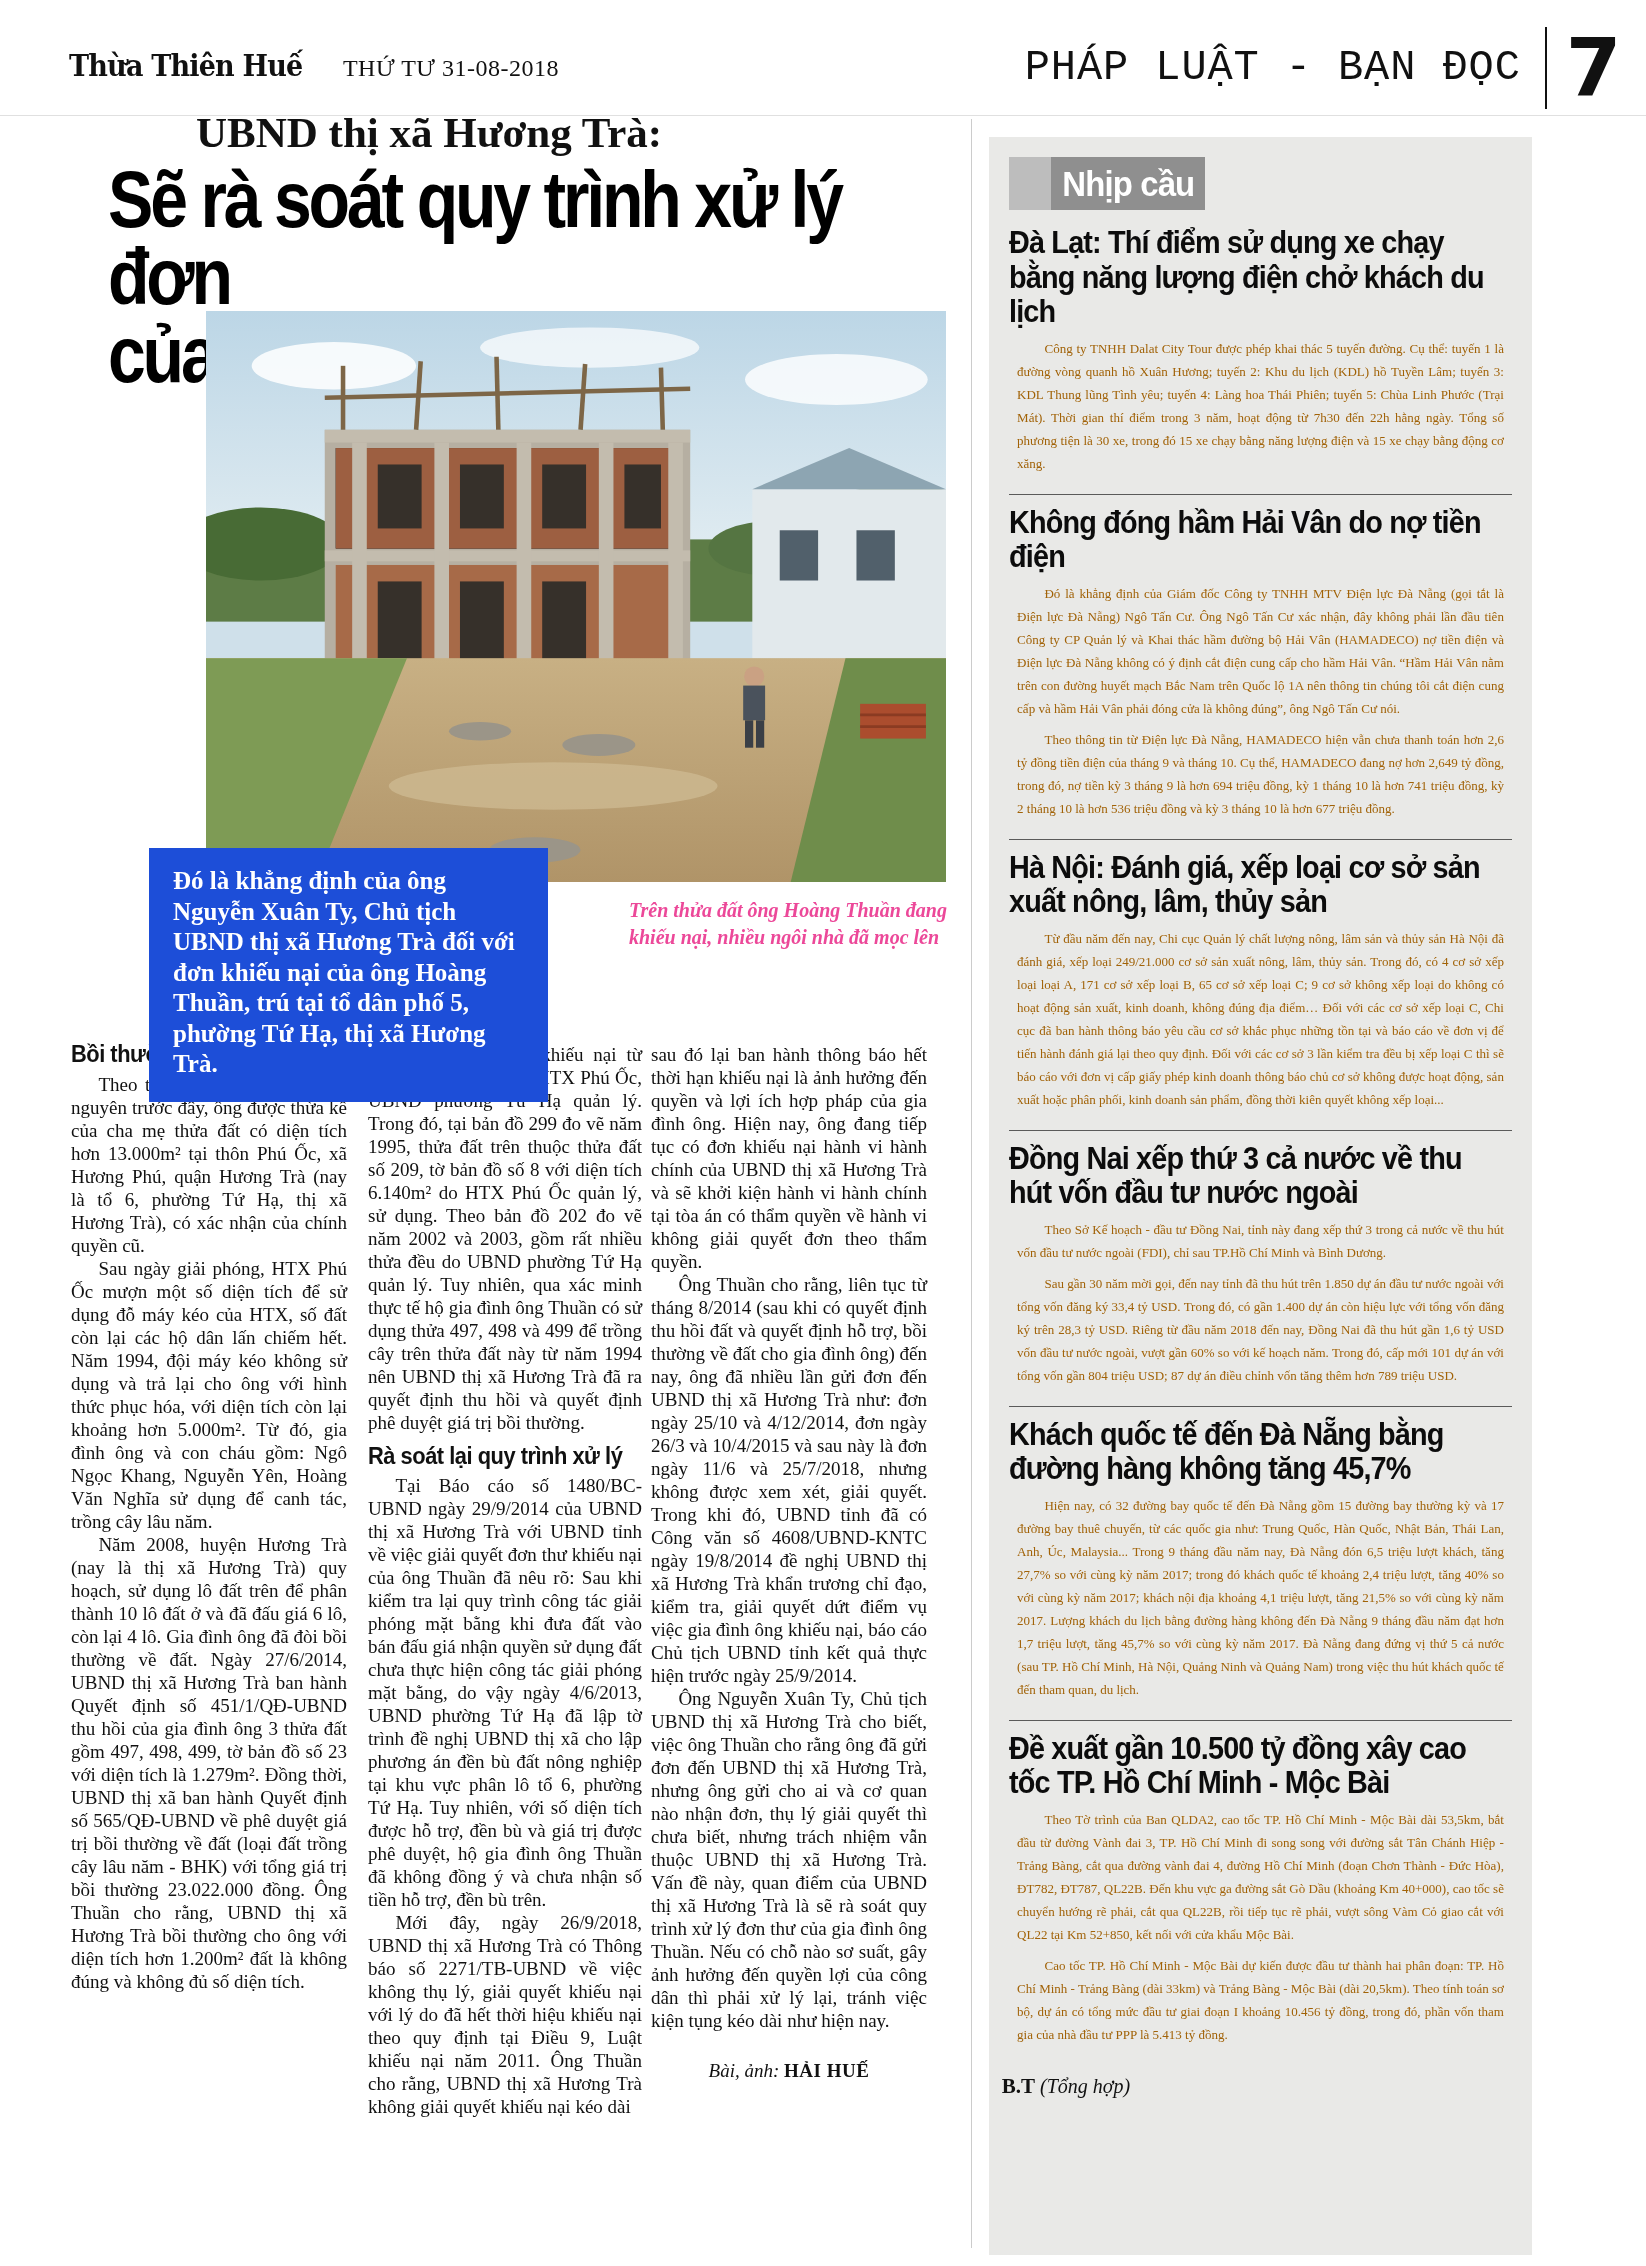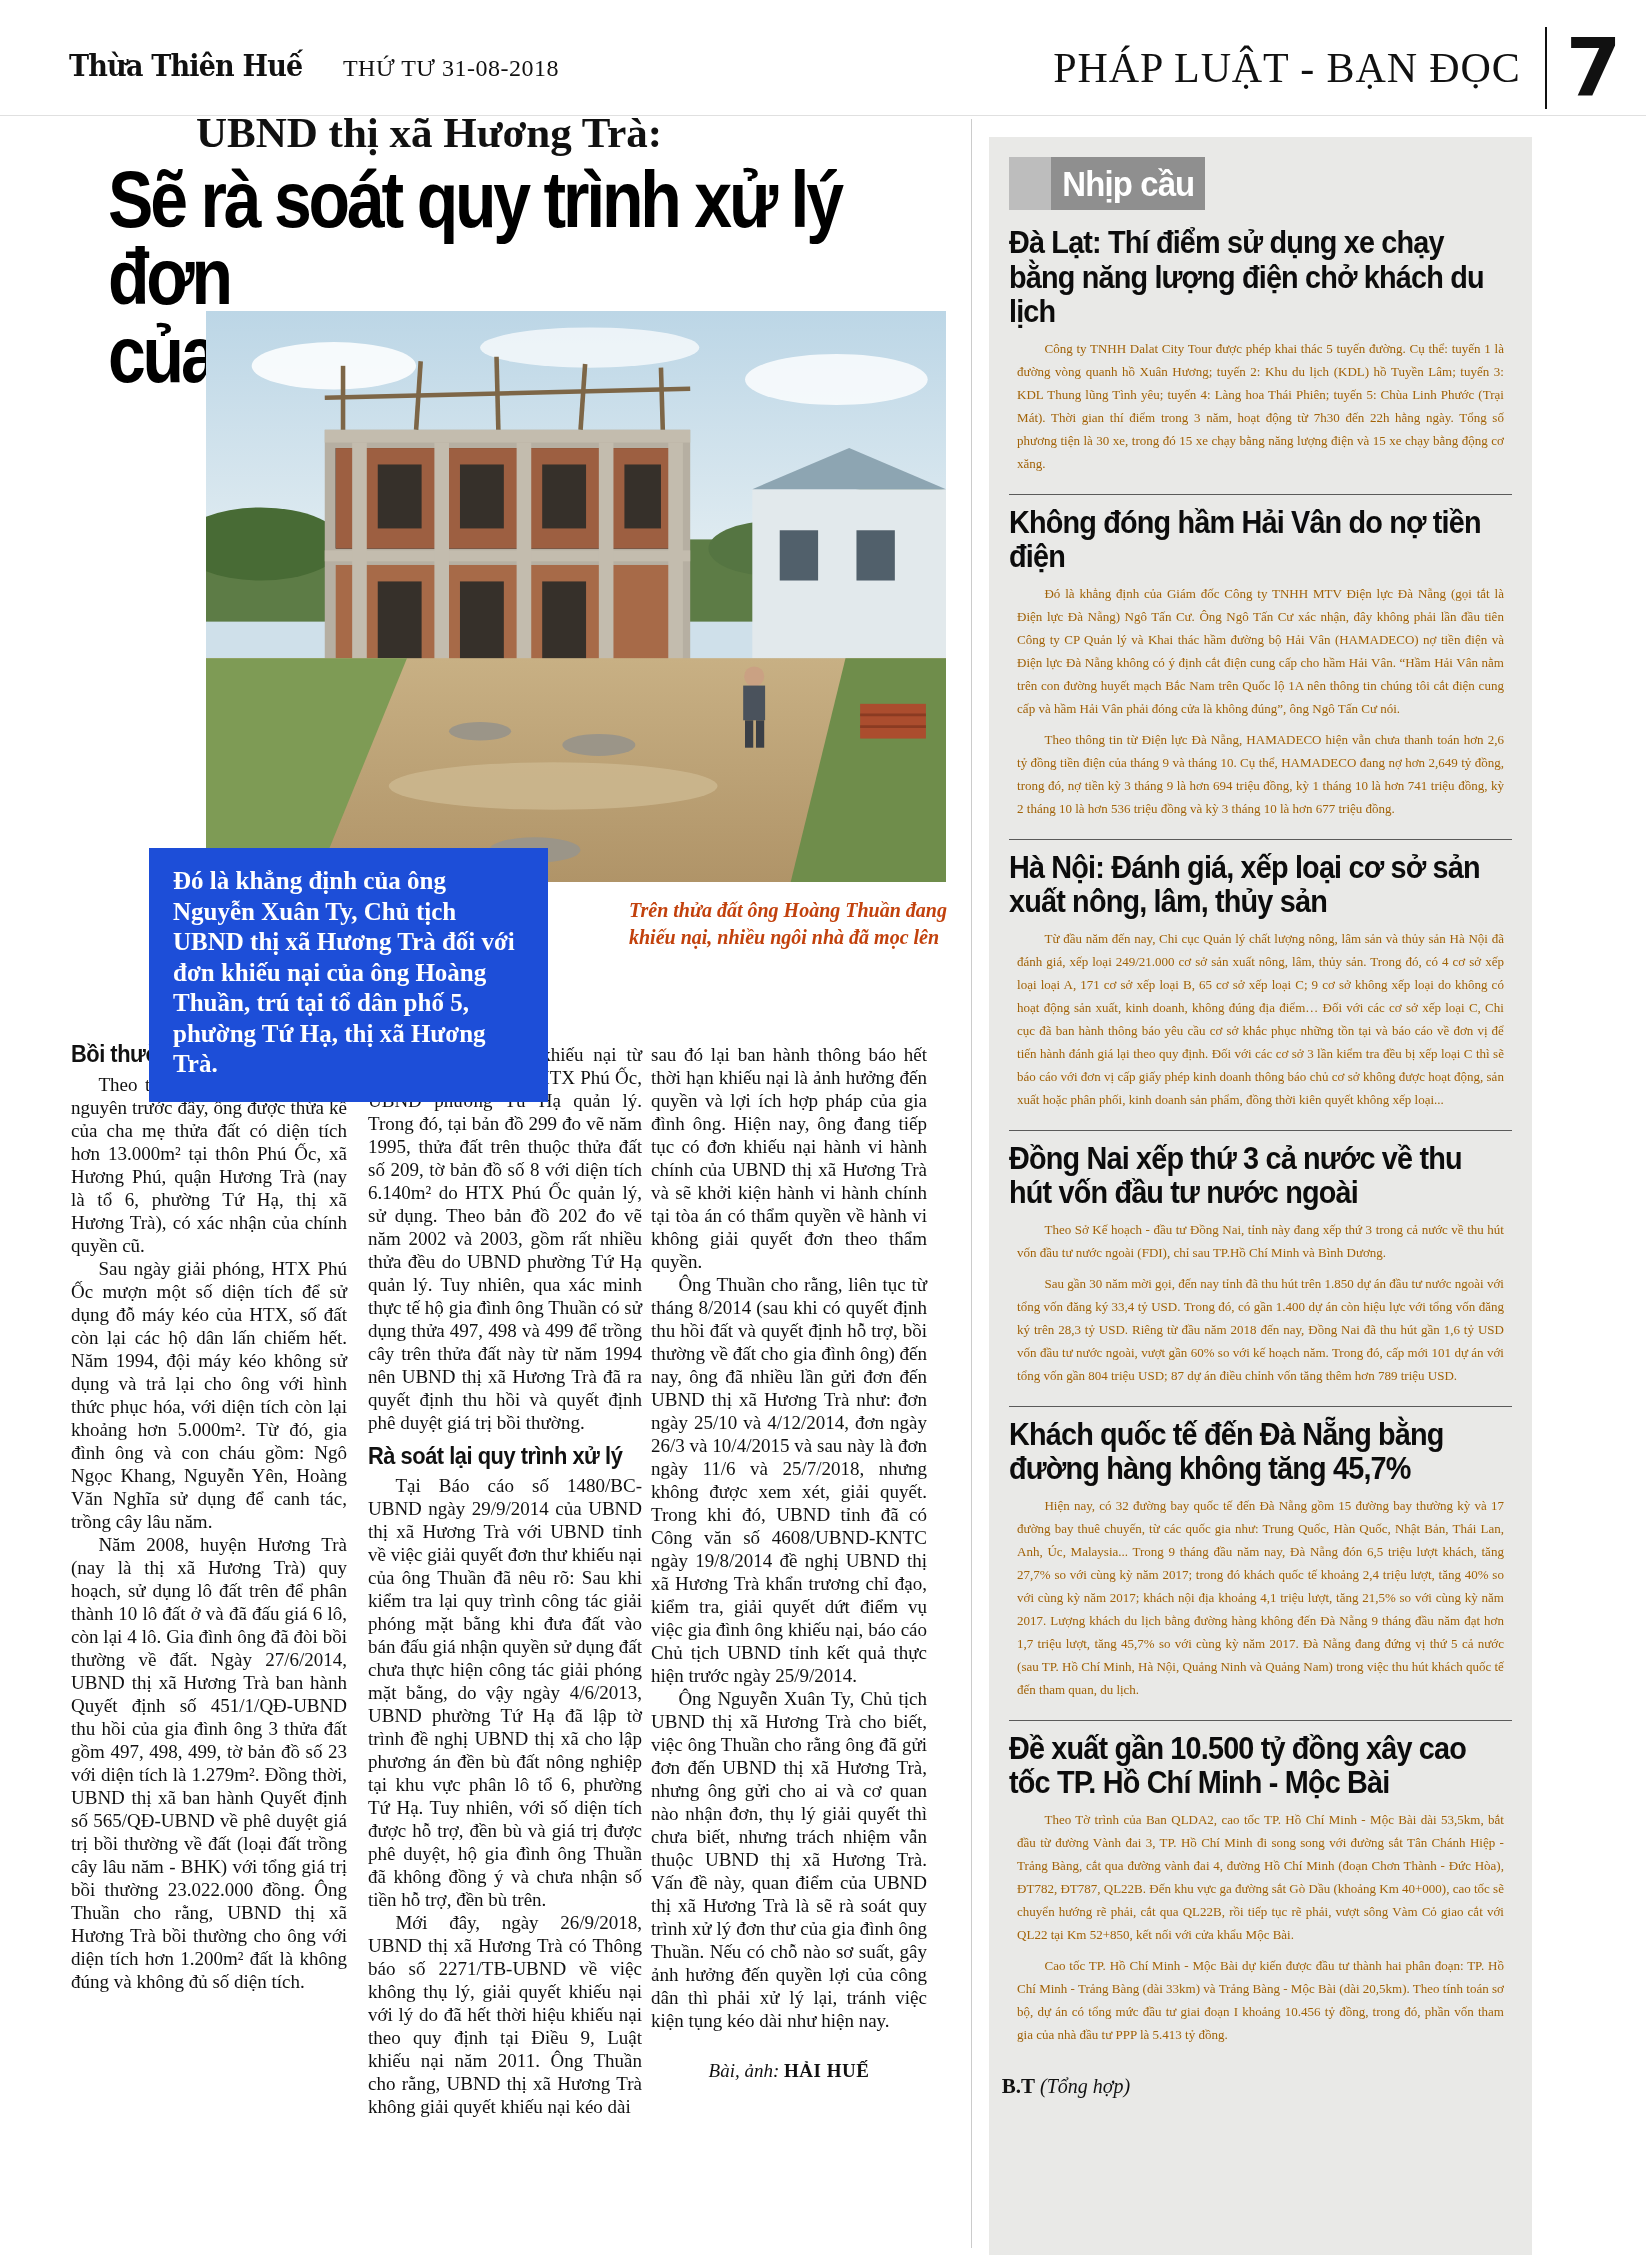--- a/index.html
+++ b/index.html
@@ -3,37 +3,37 @@
 <meta charset="utf-8">
 <style>
   html,body{margin:0;padding:0;background:#888;}
   .page{position:relative;width:1647px;height:2267px;background:#ffffff;overflow:hidden;
         font-family:"Liberation Serif",serif;color:#111;}
   
   .mast-left{position:absolute;left:69px;top:48px;display:flex;align-items:baseline;gap:14.6px;}
   .brand{font-family:"DejaVu Serif",serif;font-weight:bold;font-size:30px;letter-spacing:-0.9px;transform:scaleX(.9);transform-origin:left;}
   .issue-date{font-size:24px;letter-spacing:0.5px;}
   .mast-right{position:absolute;right:25.6px;top:27.4px;display:flex;align-items:center;}
-  .section-title{font-size:42px;letter-spacing:0.9px;}
+  .section-title{font-size:42px;letter-spacing:0.9px;font-family:Liberation Mono, monospace;}
   .pagebar{width:2.7px;height:82px;background:#111;margin:0 18.3px 0 24px;}
   .pagenum{font-family:"DejaVu Sans",sans-serif;font-weight:bold;font-size:80px;line-height:1;}
   .header-rule{position:absolute;left:0;right:0;top:115px;border-top:0.9px solid #e0e0e0;}
   .vert-divider{position:absolute;left:971px;top:119px;height:2129px;width:0.9px;background:#cccccc;}
   
   .kicker{position:absolute;left:196px;top:108px;font-family:"Liberation Serif",serif;font-weight:bold;font-size:43px;}
   .headline{position:absolute;left:108px;top:161px;width:914px;margin:0;
             font-family:"Liberation Sans",sans-serif;font-weight:800;font-size:79px;line-height:.98;
             letter-spacing:-3.7px;transform:scaleX(.86);transform-origin:left top;color:#000;}
   
   .photo{position:absolute;left:206px;top:311px;width:740px;height:571px;overflow:hidden;background:#cfe0ea;}
   .photo svg{display:block;}
   .leadbox{position:absolute;left:149px;top:848px;width:399px;min-height:179px;box-sizing:border-box;
            padding:18.3px 24px 22px;color:#fff;font-weight:bold;font-size:25px;line-height:1.22;z-index:3;}
   .photo-caption{position:absolute;left:629px;top:897px;width:358px;font-style:italic;font-weight:bold;
-                 font-size:20px;line-height:1.35;color:#c2410c;}
+                 font-size:20px;line-height:1.35;color:#ec4899;}
   
   .col{position:absolute;top:1043px;font-size:19px;line-height:23px;text-align:justify;}
   .col1{left:71px;width:276px;}
   .col2{left:368px;width:274px;}
   .col3{left:651px;width:276px;}
   .col p{margin:0;text-indent:27.4px;}
   .col p.noindent{text-indent:0;}
   .subhead{font-family:"Liberation Sans",sans-serif;font-weight:700;font-size:23px;letter-spacing:-0.5px;
            margin:0 0 7.3px;transform:scaleX(.95);transform-origin:left;white-space:nowrap;}
   .subhead.mid{margin-top:11px;margin-bottom:5.5px;}

